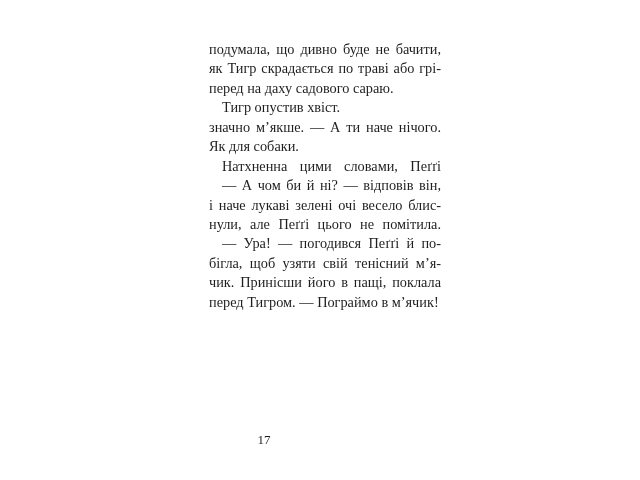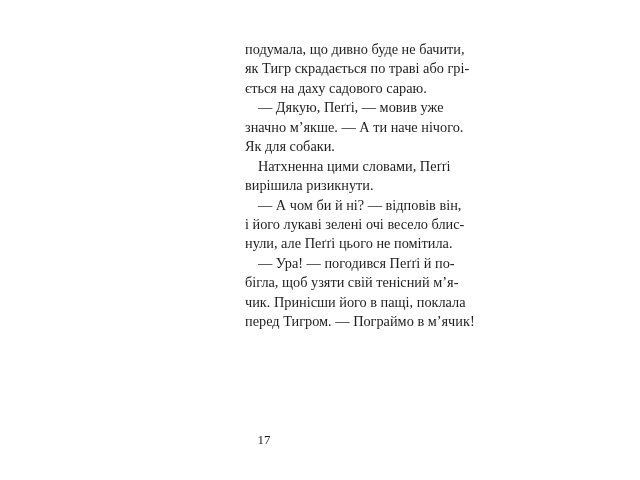--- a/index.html
+++ b/index.html
@@ -1,39 +1,38 @@
 <!DOCTYPE html>
 <html><head>
 <meta charset="utf-8">
 <style>
   html, body { margin:0; padding:0; background:#ffffff; }
   body { width:640px; height:480px; position:relative; overflow:hidden; }
   .page { position:absolute; left:209px; top:40px; width:232px;
     font-family:"Liberation Serif","DejaVu Serif",serif; font-size:14.3px;
     color:#1e1e1e; line-height:19.45px; }
-  .line { display:block; white-space:nowrap; text-align:justify; text-align-last:justify; height:19.45px;margin-left:36px; }
+  .line { display:block; white-space:nowrap; text-align:justify; text-align-last:justify; height:19.45px; }
   .line.last { text-align-last:left; }
   .line.indent { padding-left:13px; }
   .pagenum { position:absolute; left:0; width:528px; top:432px; text-align:center;
     font-family:"Liberation Serif","DejaVu Serif",serif; font-size:13px; color:#1e1e1e; }
 </style>
 </head>
 <body>
 
 <div class="page">
   <span class="line">подумала, що дивно буде не бачити,</span>
   <span class="line">як Тигр скрадається по траві або грі-</span>
-  <span class="line last">ється на даху садового сараю.</span>
-  <span class="line indent">— Дякую, Пеґґі, — мовив уже</span>
+  <span class="line last">перед на даху садового сараю.</span>
+  <span class="line indent last">Тигр опустив хвіст.</span>
   <span class="line">значно м’якше. — А ти наче нічого.</span>
   <span class="line last">Як для собаки.</span>
   <span class="line indent">Натхненна цими словами, Пеґґі</span>
-  <span class="line last">вирішила ризикнути.</span>
   <span class="line indent">— А чом би й ні? — відповів він,</span>
-  <span class="line">і його лукаві зелені очі весело блис-</span>
+  <span class="line">і наче лукаві зелені очі весело блис-</span>
   <span class="line">нули, але Пеґґі цього не помітила.</span>
   <span class="line indent">— Ура! — погодився Пеґґі й по-</span>
   <span class="line">бігла, щоб узяти свій тенісний м’я-</span>
   <span class="line">чик. Принісши його в пащі, поклала</span>
   <span class="line last">перед Тигром. — Пограймо в м’ячик!</span>
 </div>
 
 <div class="pagenum">17</div>
 
 </body></html>

